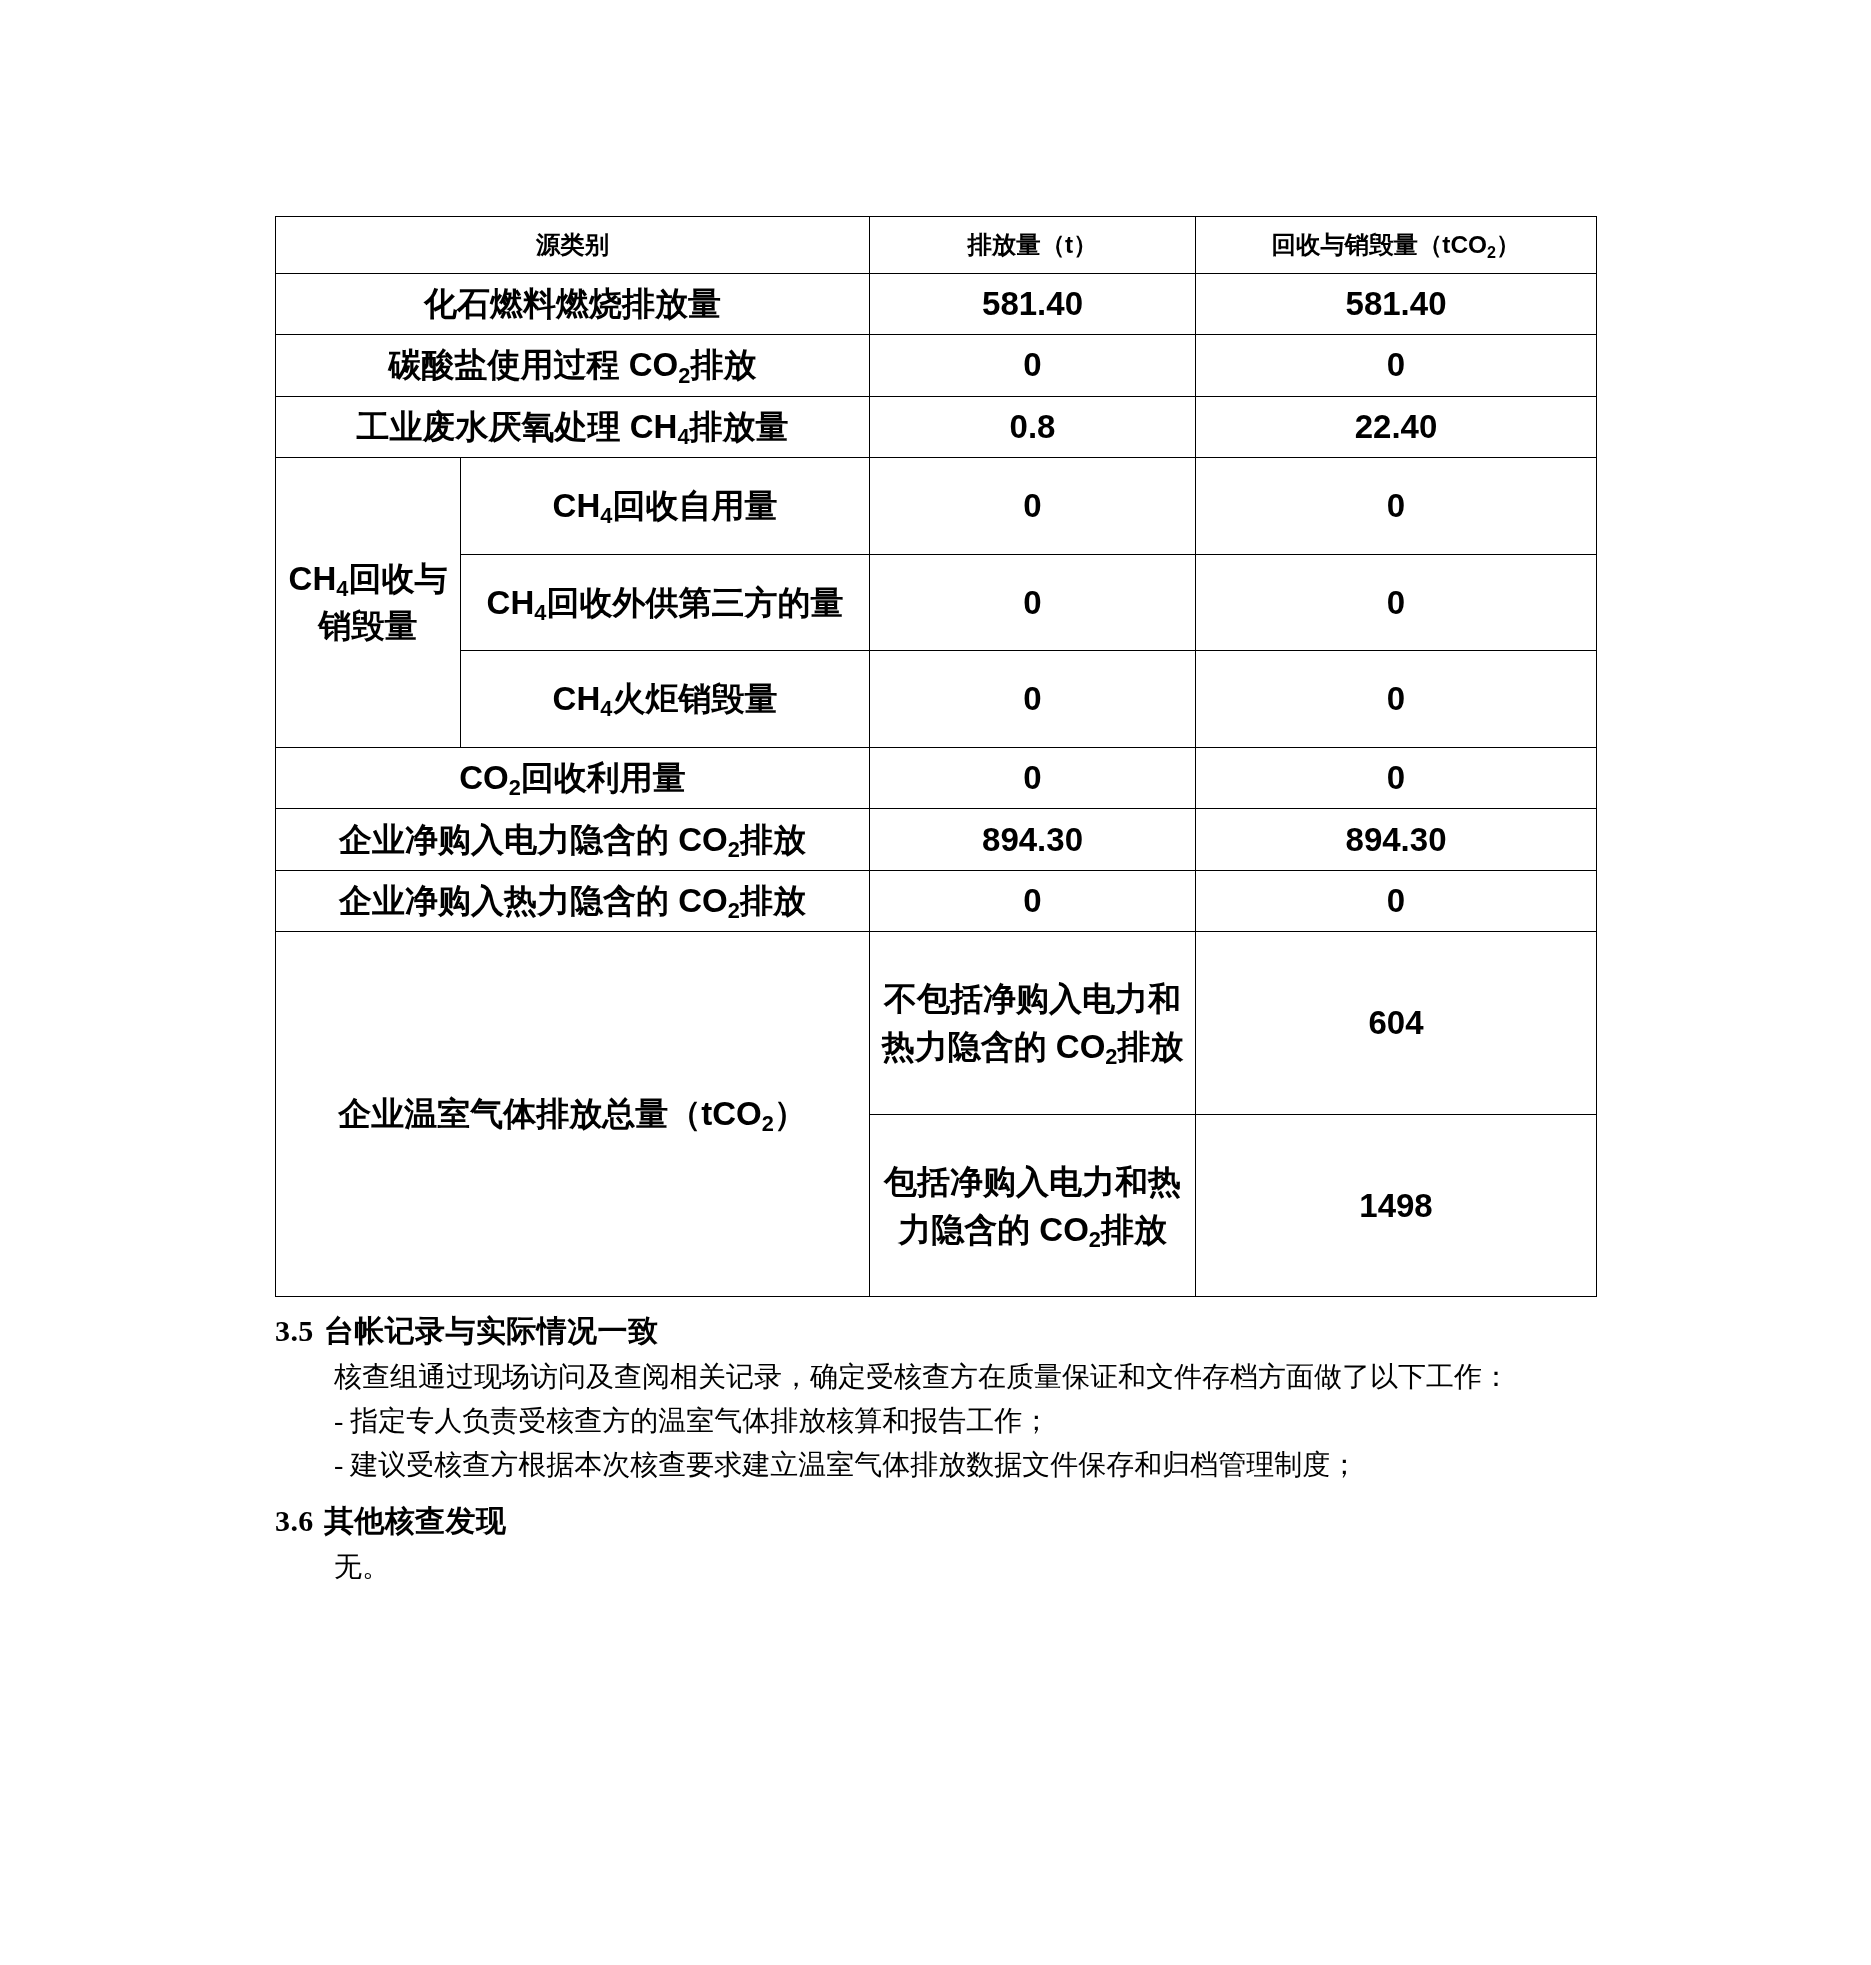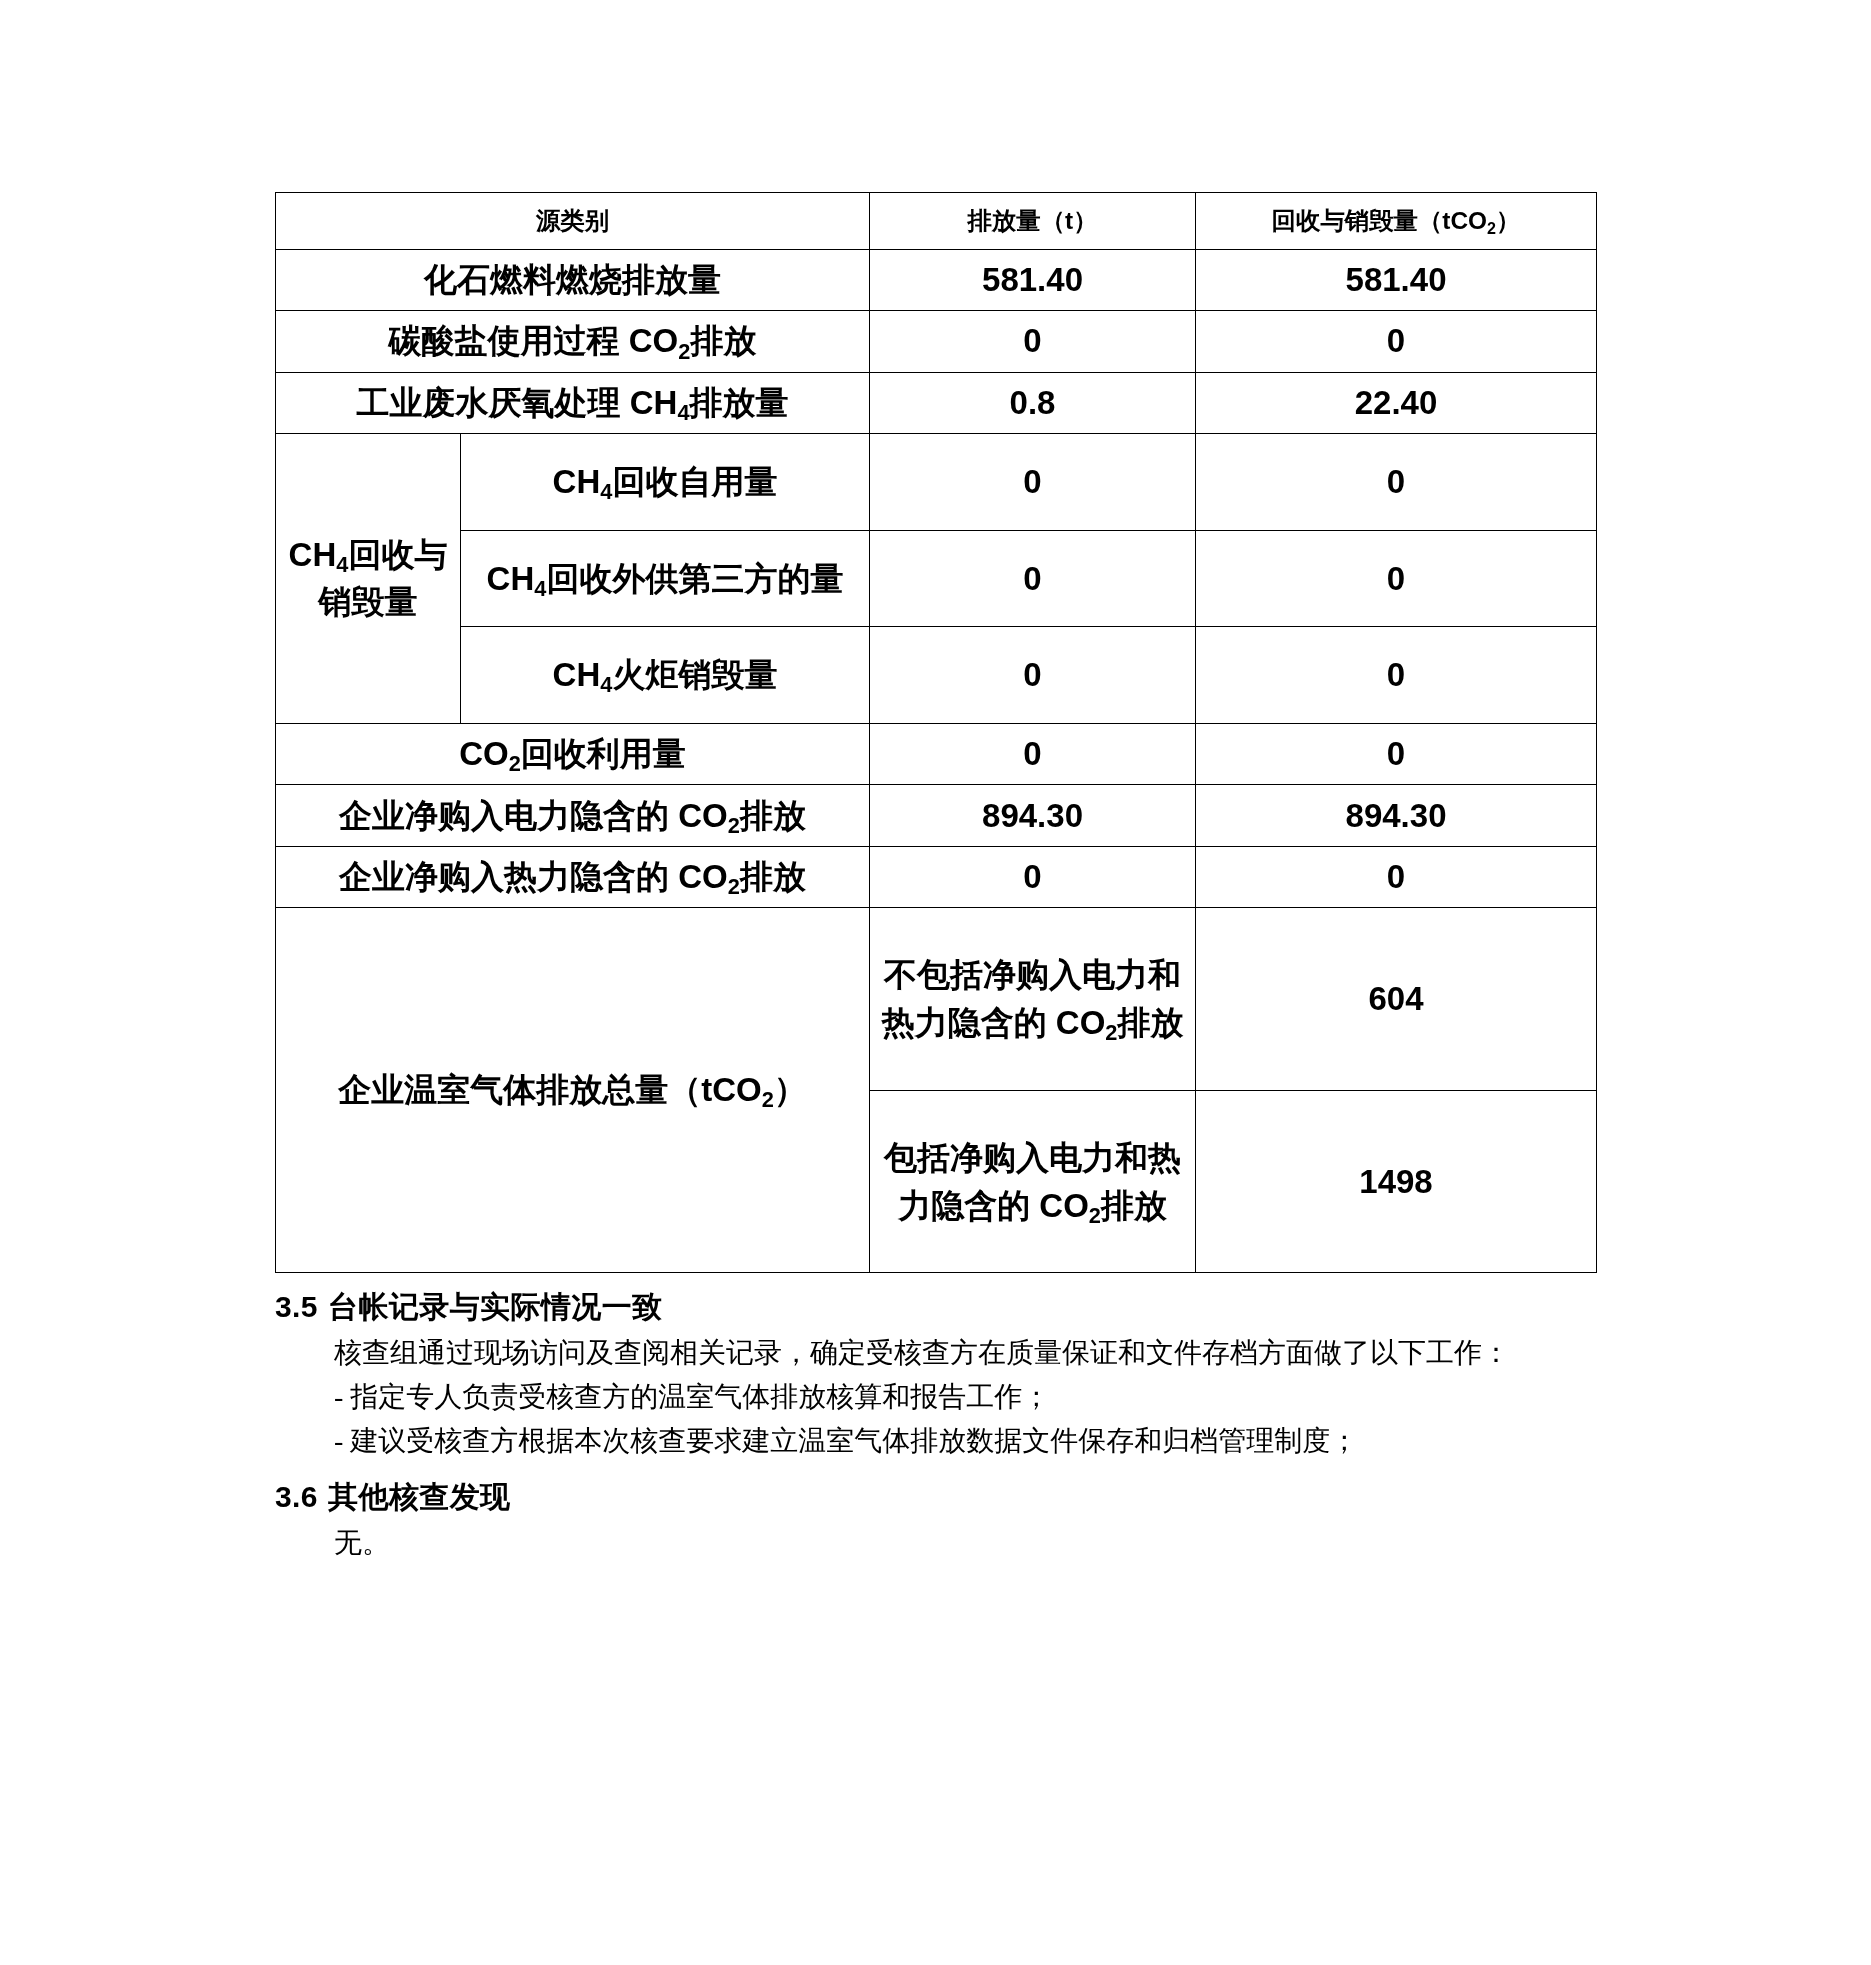--- a/index.html
+++ b/index.html
@@ -16,21 +16,21 @@
     width: 1872px;
     height: 2647px;
     background: #ffffff;
     box-sizing: border-box;
     padding: 0;
     overflow: hidden;
   }
   .content {
     position: absolute;
     left: 275px;
-    top: 192px;
+    top: 216px;
     width: 1321px;
   }
 
   
   table.emissions {
     border-collapse: collapse;
     width: 1321px;
     table-layout: fixed;
   }
   table.emissions col.c-label-a { width: 185px; }
@@ -74,21 +74,21 @@
 
   
   h2.section {
     font-size: 30px;
     font-weight: bold;
     margin: 13.4px 0 3.1px 0;
     padding: 0;
     letter-spacing: 0.4px;
     font-family: "Liberation Sans", "DejaVu Sans", sans-serif;
   }
-  h2.section .num { margin-right: 10.2px; }
+  h2.section .num { margin-right: 10.2px; font-family: Liberation Serif, serif; }
   p.body {
     font-size: 28px;
     line-height: 1.58;
     margin: 0 0 0 0;
     padding: 0;
     text-align: justify;
     text-justify: inter-ideograph;
     text-indent: 59px;
     font-family: Liberation Serif, serif;
   }

